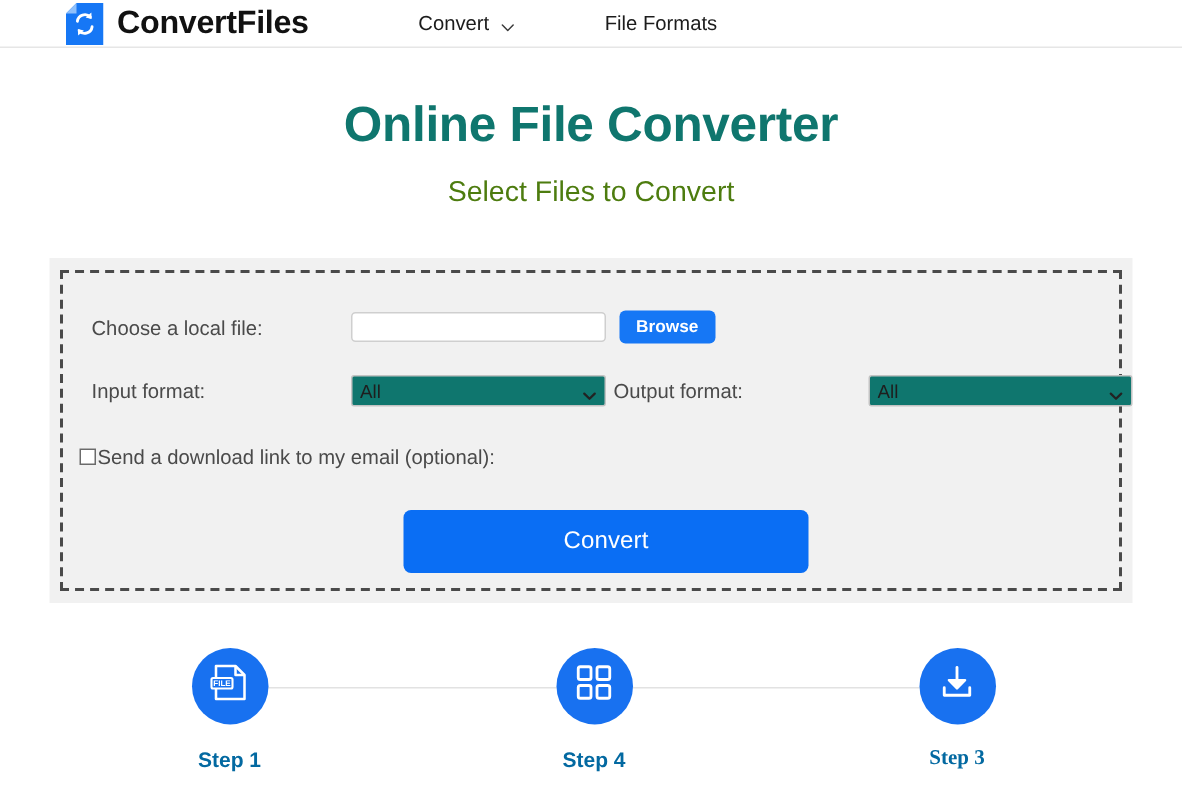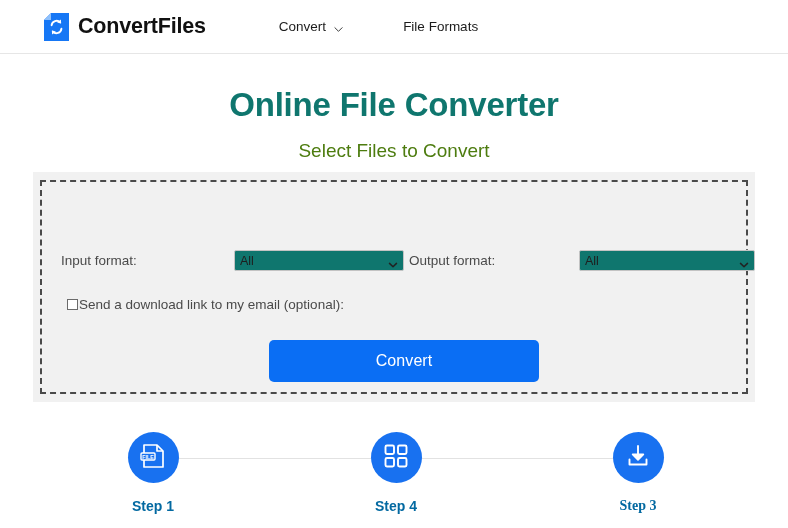--- a/index.html
+++ b/index.html
@@ -10,21 +10,21 @@
     width: 788px;
     height: 528px;
     background: #ffffff;
     font-family: "Liberation Sans", sans-serif;
     overflow: hidden;
     position: relative;
   }
 
   
   .site-header {
-    height: 54px;
+    height: 32px;
     border-bottom: 1px solid #e6e6e6;
     display: flex;
     align-items: center;
     box-sizing: border-box;
     background: #ffffff;
   }
   .brand {
     display: flex;
     align-items: center;
     margin-left: 44px;
@@ -104,21 +104,21 @@
     box-sizing: border-box;
   }
 
   .form-row {
     position: absolute;
     display: flex;
     align-items: center;
   }
   .row-file   { left: 19px; top: 25px; }
   .row-format { left: 19px; top: 68px; }
-  .row-email  { left: 25px; top: 115px; }
+  .row-email  { left: 11px; top: 115px; }
 
   .field-label {
     font-size: 13.5px;
     color: #4a4a4a;
     white-space: nowrap;
   }
   .label-choose { width: 173px; }
   .label-input  { width: 173px; }
   .label-output {
     padding-left: 5px;
@@ -289,20 +289,25 @@
     </div>
   </div>
 </div>
 
 <h1 class="page-title">Online File Converter</h1>
 <h2 class="page-subtitle">Select Files to Convert</h2>
 
 <div class="converter-panel">
   <div class="converter-inner">
 
+    <div class="form-row row-file">
+      <span class="field-label label-choose">Choose a local file:</span>
+      <input class="file-input" type="text" value="" placeholder="" style="">
+      <button class="browse-btn">Browse</button>
+    </div>
 
     <div class="form-row row-format">
       <span class="field-label label-input">Input format:</span>
       <span class="select-wrap">
         <select class="format-select sel-input">
           <option>All</option>
         </select>
         <span class="sel-caret">
           <svg width="10" height="10" viewBox="0 0 10 10" xmlns="http://www.w3.org/2000/svg">
             <path d="M1.5 3.4 L5 6.8 L8.5 3.4" fill="none" stroke="#222" stroke-width="1.5" stroke-linecap="round" stroke-linejoin="round"></path>

